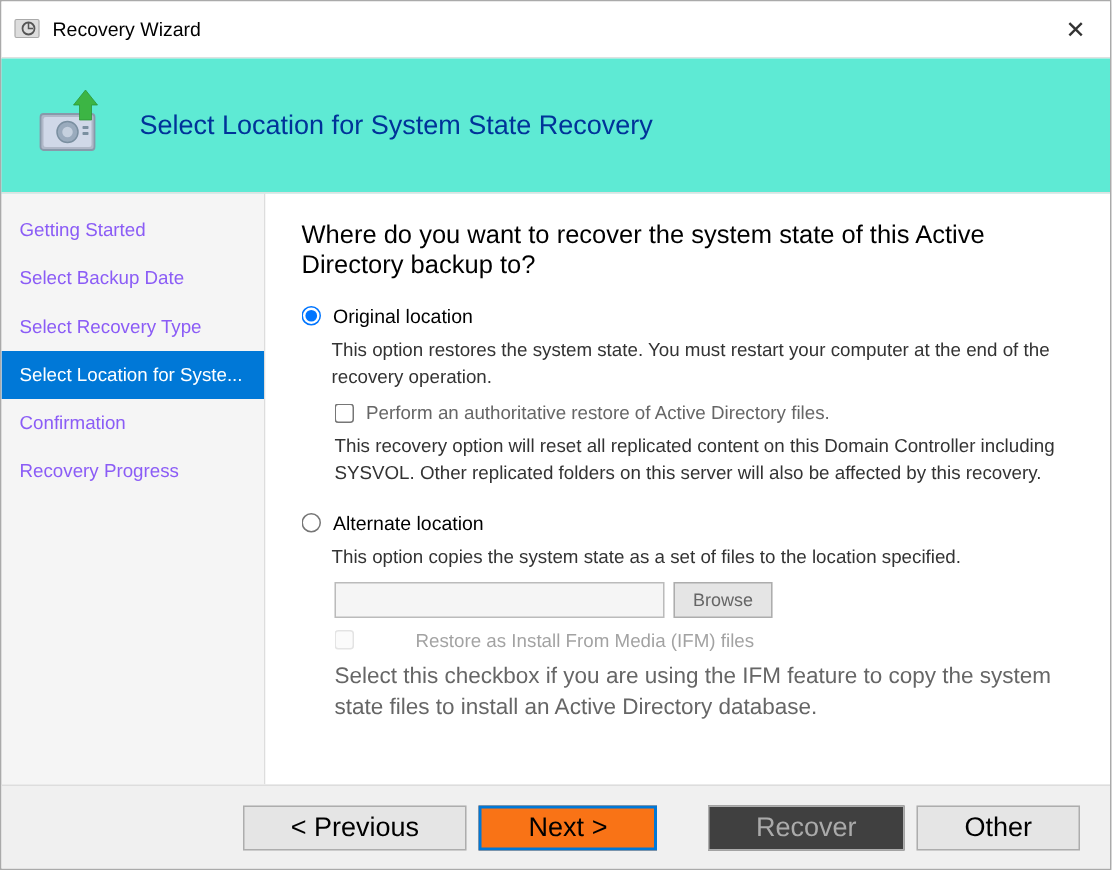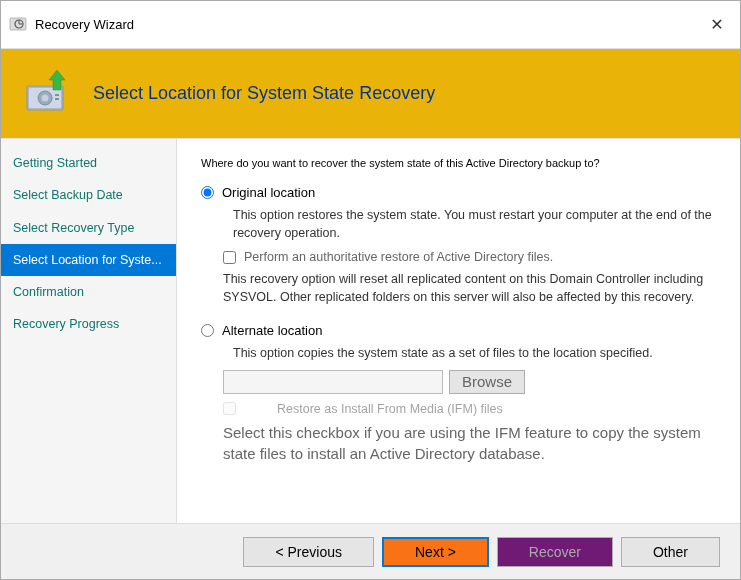--- a/index.html
+++ b/index.html
@@ -19,21 +19,21 @@
       height: 580px;
       background: #ffffff;
       border: 1px solid #aaa;
       box-shadow: 2px 2px 8px rgba(0,0,0,0.3);
       display: flex;
       flex-direction: column;
     }
     .title-bar {
       background: #ffffff;
       border-bottom: 1px solid #e0e0e0;
-      height: 48px;
+      height: 38px;
       display: flex;
       align-items: center;
       padding: 0 8px;
       flex-shrink: 0;
     }
     .title-bar-icon {
       width: 20px;
       height: 20px;
       margin-right: 6px;
       flex-shrink: 0;
@@ -48,21 +48,21 @@
       height: 30px;
       display: flex;
       align-items: center;
       justify-content: center;
       cursor: pointer;
       font-size: 16px;
       color: #333;
       border-radius: 2px;
     }
     .header-area {
-      background: #eab308;
+      background: #5eead4;
       border-bottom: 1px solid #e0e0e0;
       padding: 12px 20px;
       display: flex;
       align-items: center;
       flex-shrink: 0;
       height: 90px;
     }
     .header-icon-area {
       margin-right: 16px;
     }
@@ -83,56 +83,56 @@
     .sidebar {
       width: 176px;
       background: #f5f5f5;
       border-right: 1px solid #ddd;
       flex-shrink: 0;
       padding-top: 8px;
     }
     .sidebar-item {
       padding: 8px 12px;
       font-size: 12.5px;
-      color: #0f766e;
+      color: #8b5cf6;
       cursor: pointer;
       line-height: 1.3;
     }
     .sidebar-item.active {
       background: #0078d7;
       color: #ffffff;
     }
     .main-panel {
       flex: 1;
       padding: 18px 24px;
       overflow-y: auto;
       background: #ffffff;
     }
     .main-question {
-      font-size: 11px;
+      font-size: 17px;
       color: #000;
       margin-bottom: 16px;
     }
     .option-group {
       margin-bottom: 16px;
     }
     .radio-label {
       display: flex;
       align-items: center;
       font-size: 13px;
       color: #000;
       margin-bottom: 6px;
       cursor: pointer;
     }
     .radio-label input[type="radio"] {
       margin-right: 8px;
       cursor: pointer;
     }
     .option-description {
-      margin-left: 32px;
+      margin-left: 20px;
       font-size: 12.5px;
       color: #333;
       margin-bottom: 8px;
       line-height: 1.45;
     }
     .checkbox-label {
       display: flex;
       align-items: center;
       margin-left: 22px;
       margin-bottom: 6px;
@@ -168,21 +168,21 @@
       font-size: 12.5px;
       padding: 2px 4px;
       color: #999;
     }
     .browse-btn {
       margin-left: 6px;
       padding: 2px 12px;
       height: 24px;
       background: #e5e5e5;
       border: 1px solid #adadad;
-      font-size: 15px;
+      font-size: 12px;
       color: #666;
       cursor: pointer;
     }
     .ifm-desc {
       margin-left: 22px;
       font-size: 15px;
       color: #666;
       line-height: 1.45;
     }
     .footer-area {
@@ -191,39 +191,40 @@
       background: #f0f0f0;
       display: flex;
       justify-content: flex-end;
       align-items: center;
       gap: 8px;
       flex-shrink: 0;
       height: 56px;
     }
     .footer-btn {
       padding: 6px 31px;
-      font-size: 14px;
+      font-size: 18px;
       border: 1px solid #adadad;
       background: #e5e5e5;
       cursor: pointer;
       min-width: 88px;
       color: #000;
       height: 30px;
       display: flex;
       align-items: center;
       justify-content: center;
     }
     .footer-btn.primary {
       background: #f97316;
       border: 2px solid #0078d7;
     }
     .footer-btn.disabled {
       color: #aaa;
       cursor: default;
-      background: #701a75;
+      background: #404040;
+      margin-left: 26px;
     }
   </style>
 </head>
 <body>
 
 <div class="window">
 
   <div class="title-bar">
     <div class="title-bar-icon">
       <svg viewBox="0 0 20 20" xmlns="http://www.w3.org/2000/svg">

